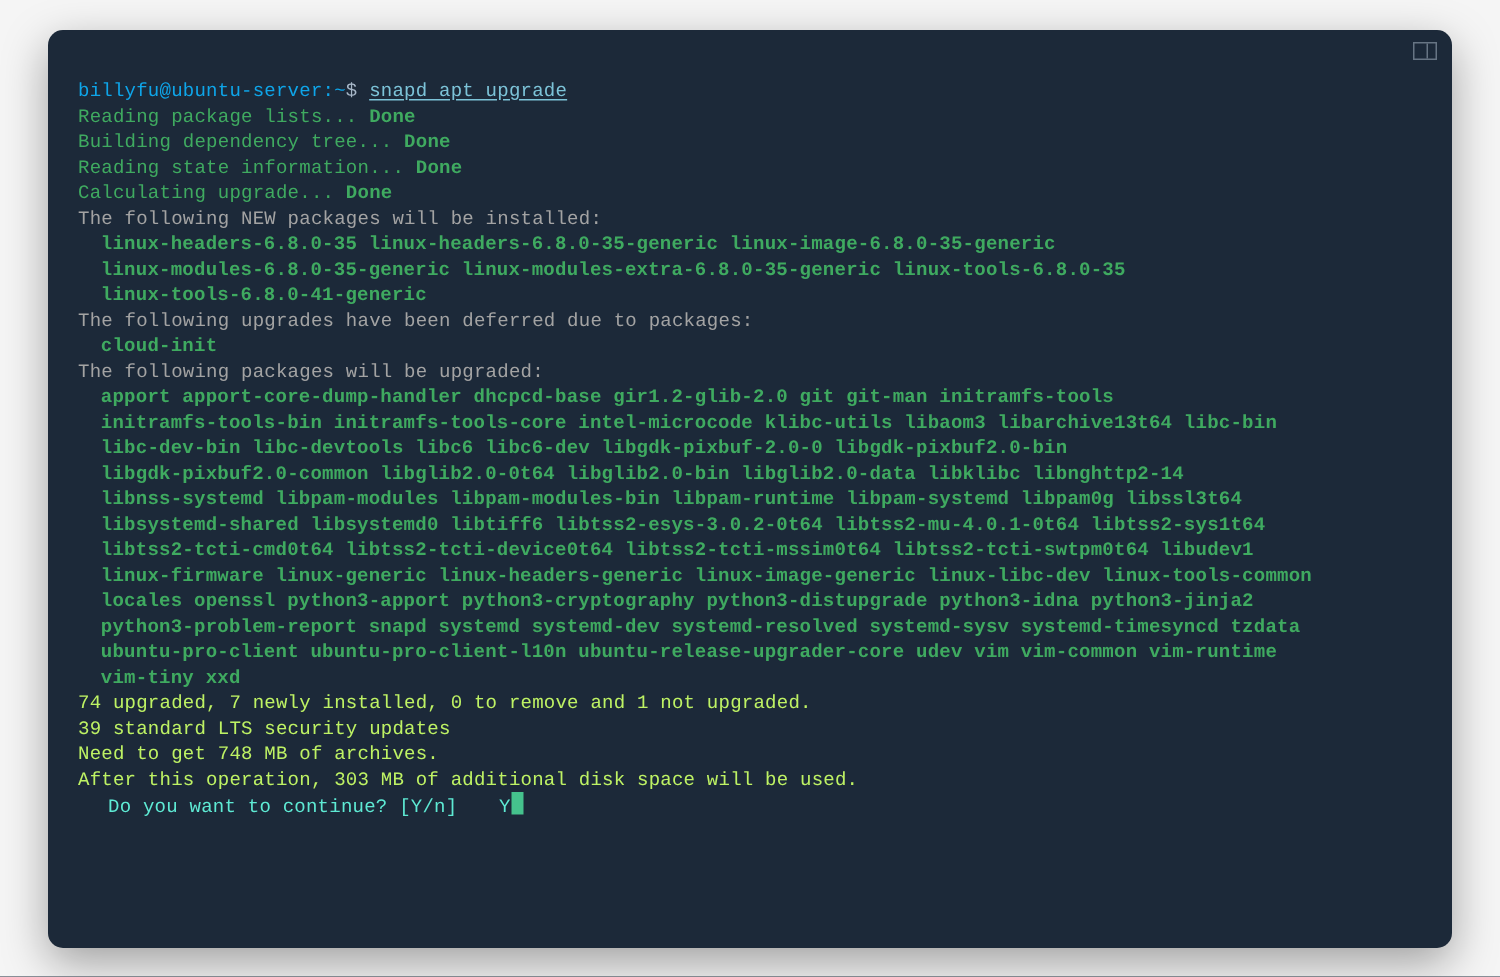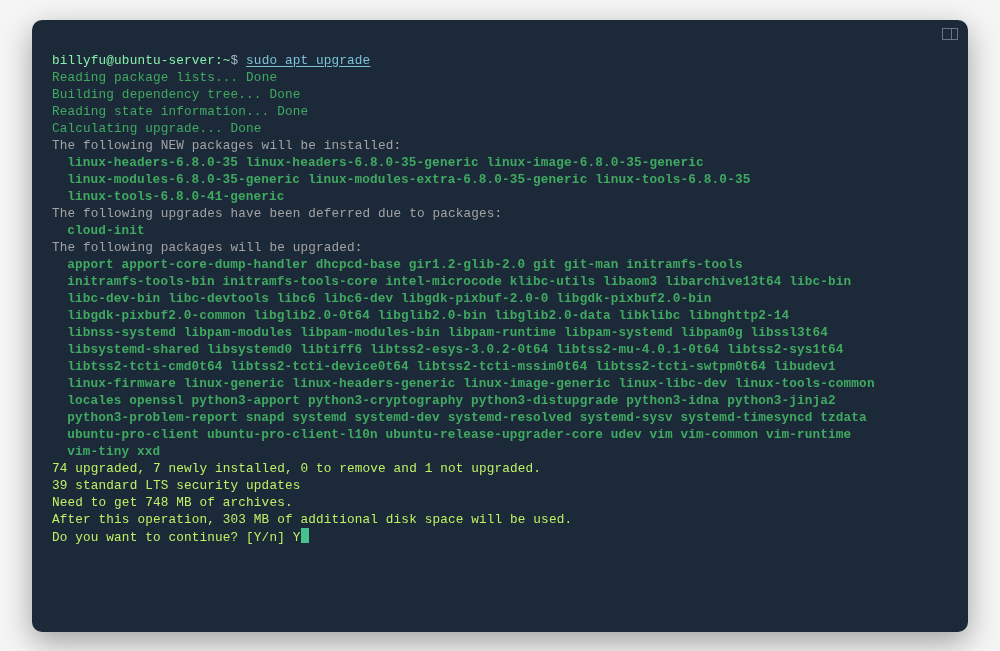--- a/index.html
+++ b/index.html
@@ -45,47 +45,47 @@
     background: #9aa8b8;
   }
   .terminal-body {
     padding: 4px 20px 16px 20px;
     font-size: 12.7px;
     line-height: 1.34;
     letter-spacing: 0.15px;
     white-space: pre-wrap;
     word-break: break-word;
   }
-  .c-prompt-user { color: #86efac; }
+  .c-prompt-user { color: #0ea5e9; }
   .c-prompt-sym  { color: #a7b7c8; }
   .c-command     { color: #7cc3d8; text-decoration: underline; text-underline-offset: 2px; }
   .c-action      { color: #3faa60; }
-  .c-done        { color: #3faa60; font-weight: 400; }
+  .c-done        { color: #3faa60; font-weight: 700; }
   .c-heading     { color: #a3a3a3; }
   .c-list        { color: #3faa60; }
   .c-summary     { color: #bef264; }
-  .c-confirm     { color: #bef264; }
+  .c-confirm     { color: #5eead4; margin-left: 20px; }
   .indent { padding-left: 2ch; display:inline-block;font-weight:bold; }
   .cursor {
     display: inline-block;
     width: 8px;
     height: 15px;
     background: #45c28d;
     vertical-align: -2px;
     margin-left: 1px;
   }
 </style>
 </head>
 <body>
 
 <div class="terminal-window">
   <div class="titlebar">
     <div class="pane-icon"></div>
   </div>
-  <div class="terminal-body"><span class="c-prompt-user">billyfu@ubuntu-server</span><span class="c-prompt-user">:</span><span class="c-prompt-user">~</span><span class="c-prompt-sym">$</span> <span class="c-command">sudo apt upgrade</span>
+  <div class="terminal-body"><span class="c-prompt-user">billyfu@ubuntu-server</span><span class="c-prompt-user">:</span><span class="c-prompt-user">~</span><span class="c-prompt-sym">$</span> <span class="c-command">snapd apt upgrade</span>
 <span class="c-action">Reading package lists...</span> <span class="c-done">Done</span>
 <span class="c-action">Building dependency tree...</span> <span class="c-done">Done</span>
 <span class="c-action">Reading state information...</span> <span class="c-done">Done</span>
 <span class="c-action">Calculating upgrade...</span> <span class="c-done">Done</span>
 <span class="c-heading">The following NEW packages will be installed:</span>
 <span class="indent c-list">linux-headers-6.8.0-35 linux-headers-6.8.0-35-generic linux-image-6.8.0-35-generic</span>
 <span class="indent c-list">linux-modules-6.8.0-35-generic linux-modules-extra-6.8.0-35-generic linux-tools-6.8.0-35</span>
 <span class="indent c-list">linux-tools-6.8.0-41-generic</span>
 <span class="c-heading">The following upgrades have been deferred due to packages:</span>
 <span class="indent c-list">cloud-init</span>

